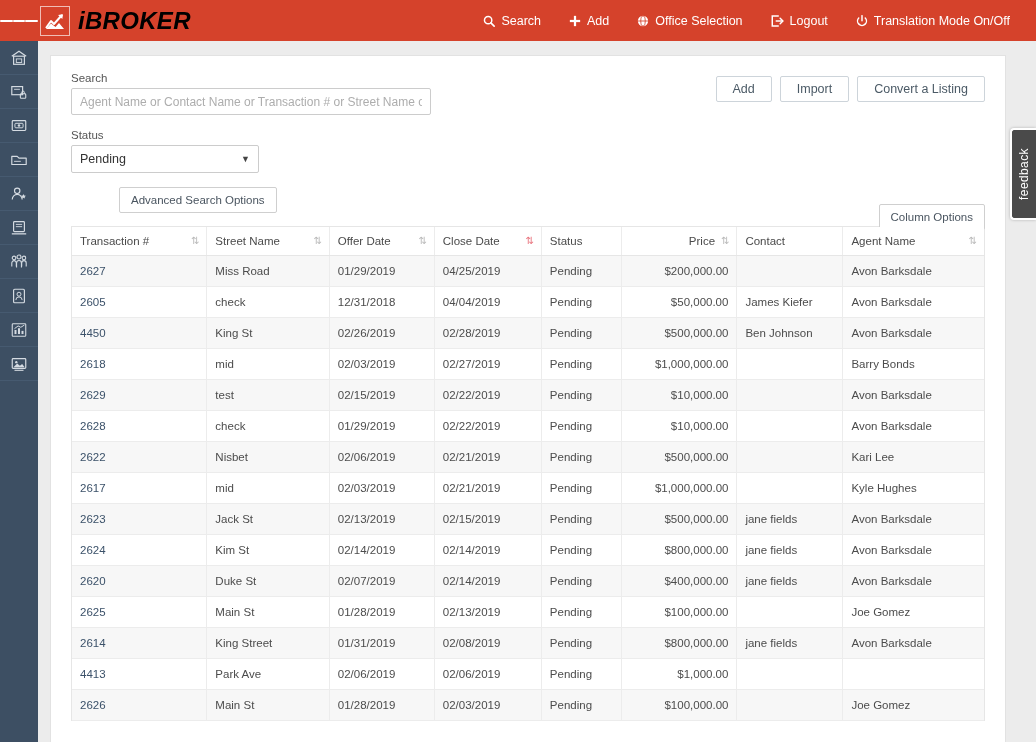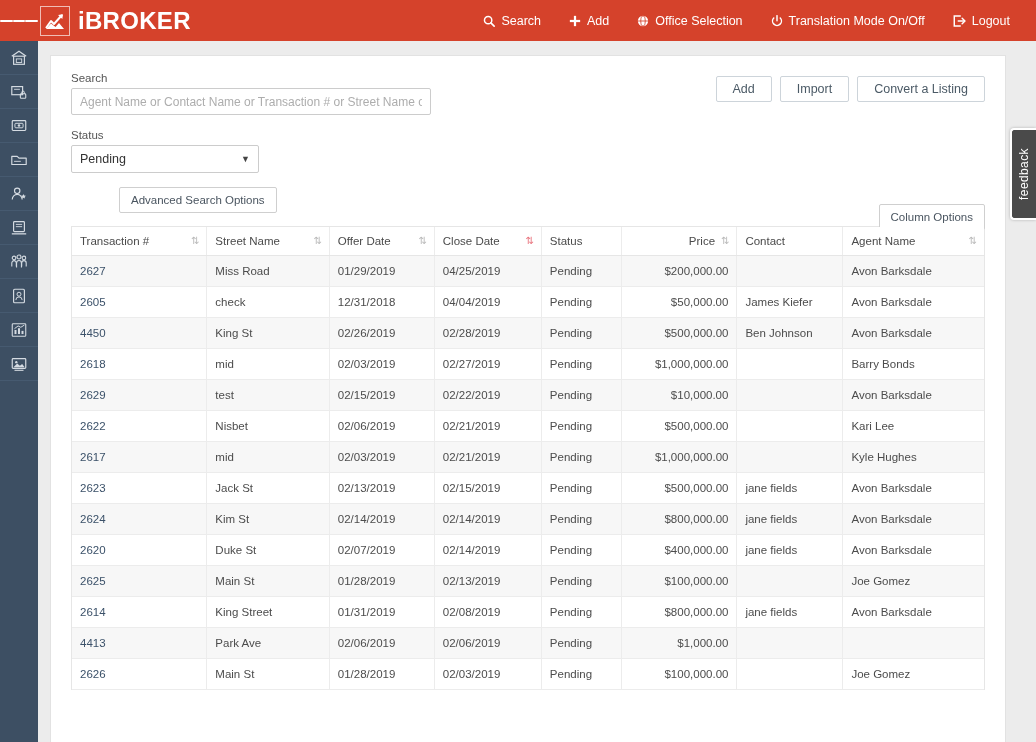--- a/index.html
+++ b/index.html
@@ -34,22 +34,22 @@
   .brand {
     display: flex; align-items: center; gap: 8px;
     margin-left: 2px; cursor: pointer;
   }
   .brand-logo {
     width: 30px; height: 30px;
     border: 1.5px solid rgba(255,255,255,.65);
     display: flex; align-items: center; justify-content: center;
   }
   .brand-text {
-    color: #ffffff; font-size: 24px; font-weight: bold;
-    letter-spacing: .3px; line-height: 1;
+    color: #000000; font-size: 24px; font-weight: bold;
+    letter-spacing: .3px; line-height: 1; font-style: italic;
   }
   .nav-right {
     margin-left: auto; display: flex; align-items: center;
     gap: 0; padding-right: 12px; height: 41px;
   }
   .nav-item {
     display: flex; align-items: center; gap: 6px;
     color: #fff; font-size: 12.5px;
     padding: 0 14px; height: 41px; cursor: pointer;
     white-space: nowrap;
@@ -271,37 +271,37 @@
           <circle cx="7" cy="7" r="6" fill="#fff"></circle>
           <ellipse cx="7" cy="7" rx="2.6" ry="6" stroke="#d5422b" stroke-width="1" fill="none"></ellipse>
           <line x1="1" y1="7" x2="13" y2="7" stroke="#d5422b" stroke-width="1"></line>
         </svg>
       </span>
       <span>Office Selection</span>
     </div>
 
     <div class="nav-item">
       <span>
-        <svg width="12" height="12" viewBox="0 0 14 14">
-          <path d="M3.2 3.4 A5.2 5.2 0 1 0 10.8 3.4" stroke="#fff" stroke-width="1.7" fill="none" stroke-linecap="round"></path>
-          <line x1="7" y1="0.8" x2="7" y2="6.6" stroke="#fff" stroke-width="1.7" stroke-linecap="round"></line>
-        </svg>
-      </span>
-      <span>Translation Mode On/Off</span>
-    </div>
-
-    <div class="nav-item">
-      <span>
         <svg width="13" height="12" viewBox="0 0 15 14">
           <path d="M9 1.2 H1.4 V12.8 H9" stroke="#fff" stroke-width="1.7" fill="none"></path>
           <line x1="6" y1="7" x2="13.4" y2="7" stroke="#fff" stroke-width="1.7" stroke-linecap="round"></line>
           <path d="M10.6 3.8 L13.8 7 L10.6 10.2" stroke="#fff" stroke-width="1.7" fill="none" stroke-linecap="round" stroke-linejoin="round"></path>
         </svg>
       </span>
       <span>Logout</span>
+    </div>
+
+    <div class="nav-item">
+      <span>
+        <svg width="12" height="12" viewBox="0 0 14 14">
+          <path d="M3.2 3.4 A5.2 5.2 0 1 0 10.8 3.4" stroke="#fff" stroke-width="1.7" fill="none" stroke-linecap="round"></path>
+          <line x1="7" y1="0.8" x2="7" y2="6.6" stroke="#fff" stroke-width="1.7" stroke-linecap="round"></line>
+        </svg>
+      </span>
+      <span>Translation Mode On/Off</span>
     </div>
   </div>
 </div>
 
 <div class="sidebar">
 
   <div class="side-item">
     <span>
       <svg width="18" height="18" viewBox="0 0 20 20">
         <path d="M2 8 L10 2.5 L18 8" stroke="#e6ebf0" stroke-width="1.4" fill="none"></path>
@@ -546,20 +546,30 @@
               <td><a class="txn-link">2629</a></td>
               <td>test</td>
               <td>02/15/2019</td>
               <td>02/22/2019</td>
               <td>Pending</td>
               <td class="num">$10,000.00</td>
               <td></td>
               <td>Avon Barksdale</td>
             </tr>
             <tr>
+              <td><a class="txn-link">2628</a></td>
+              <td>check</td>
+              <td>01/29/2019</td>
+              <td>02/22/2019</td>
+              <td>Pending</td>
+              <td class="num">$10,000.00</td>
+              <td></td>
+              <td>Avon Barksdale</td>
+            </tr>
+            <tr>
               <td><a class="txn-link">2622</a></td>
               <td>Nisbet</td>
               <td>02/06/2019</td>
               <td>02/21/2019</td>
               <td>Pending</td>
               <td class="num">$500,000.00</td>
               <td></td>
               <td>Kari Lee</td>
             </tr>
             <tr>

